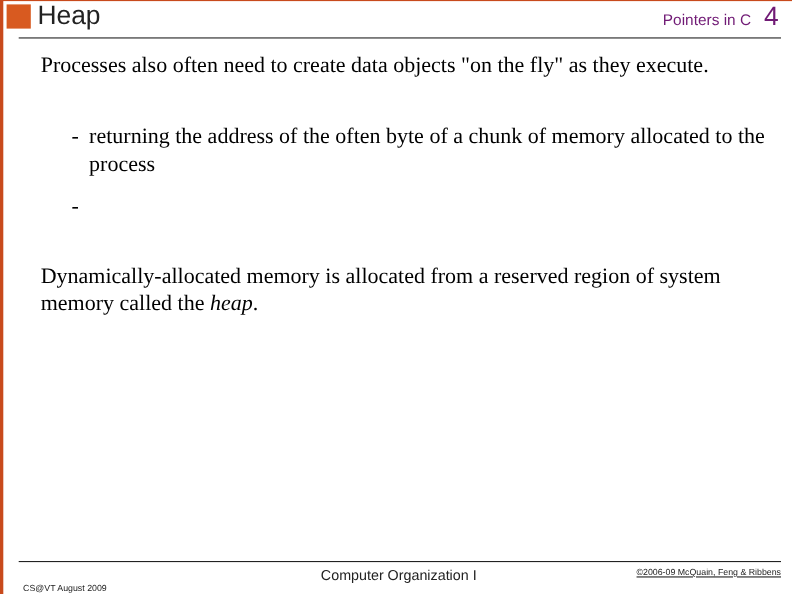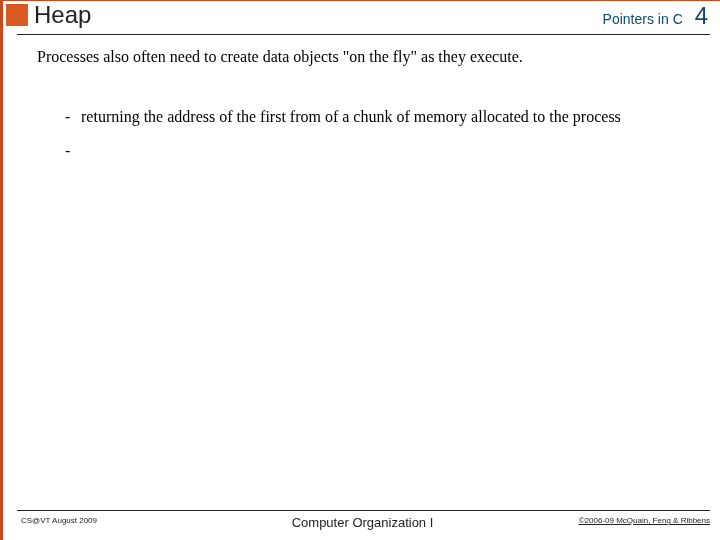--- a/index.html
+++ b/index.html
@@ -37,42 +37,42 @@
     font-family: Arial, Helvetica, sans-serif;
     font-size: 24px;
     color: #222;
   }
   .header-right {
     position: absolute;
     right: 12px;
     top: 1px;
     font-family: Arial, Helvetica, sans-serif;
     font-size: 14px;
-    color: #0c4a6e;
+    color: #701a75;
   }
   .page-num {
     font-size: 24px;
     font-family: Arial, Helvetica, sans-serif;
     margin-left: 8px;
     vertical-align: baseline;
   }
   .top-rule {
     position: absolute;
     left: 14px;
     right: 10px;
     top: 33px;
     height: 0;
     border-top: 1px solid #222;
   }
   .content {
     position: absolute;
     left: 34px;
     right: 24px;
     top: 46px;
-    font-size: 16px;
+    font-size: 20px;
     color: #000;
     line-height: 1.25;
   }
   .content p { margin-bottom: 14px; }
   .gap { height: 24px; }
   .bullets {
     margin-left: 28px;
     margin-top: 2px;
     margin-bottom: 14px;
   }
@@ -95,21 +95,21 @@
   .footer-rule {
     position: absolute;
     left: 2px;
     right: 0;
     top: 0;
     border-top: 1px solid #222;
   }
   .foot-left {
     position: absolute;
     left: 6px;
-    top: 6px;
+    top: 20px;
     font-family: Arial, Helvetica, sans-serif;
     font-size: 8px;
     color: #222;
   }
   .foot-center {
     position: absolute;
     left: 0; right: 0;
     top: 5px;
     text-align: center;
     font-family: Arial, Helvetica, sans-serif;
@@ -139,27 +139,30 @@
     </div>
   </div>
   <div class="top-rule"></div>
 
   <div class="content">
     <p>Processes also often need to create data objects "on the fly" as they execute.</p>
     <div class="gap"></div>
     <div class="bullets">
       <div class="item">
         <div class="dash">-</div>
-        <div>returning the address of the first from of a chunk of memory allocated to the process</div>
+        <div>returning the address of the often byte of a chunk of memory allocated to the process</div>
       </div>
       <div class="item">
         <div class="dash">-</div>
       </div>
     </div>
     <div class="gap"></div>
+    <p>
+      <span>Dynamically-allocated memory is allocated from a reserved region of system memory called the </span><span class="italic">heap</span><span>.</span>
+    </p>
   </div>
 
   <div class="footer">
     <div class="footer-rule"></div>
     <div class="foot-left">CS@VT August 2009</div>
     <div class="foot-center">Computer Organization I</div>
     <div class="foot-right">©2006-09  McQuain, Feng &amp; Ribbens</div>
   </div>
 </div>
 

